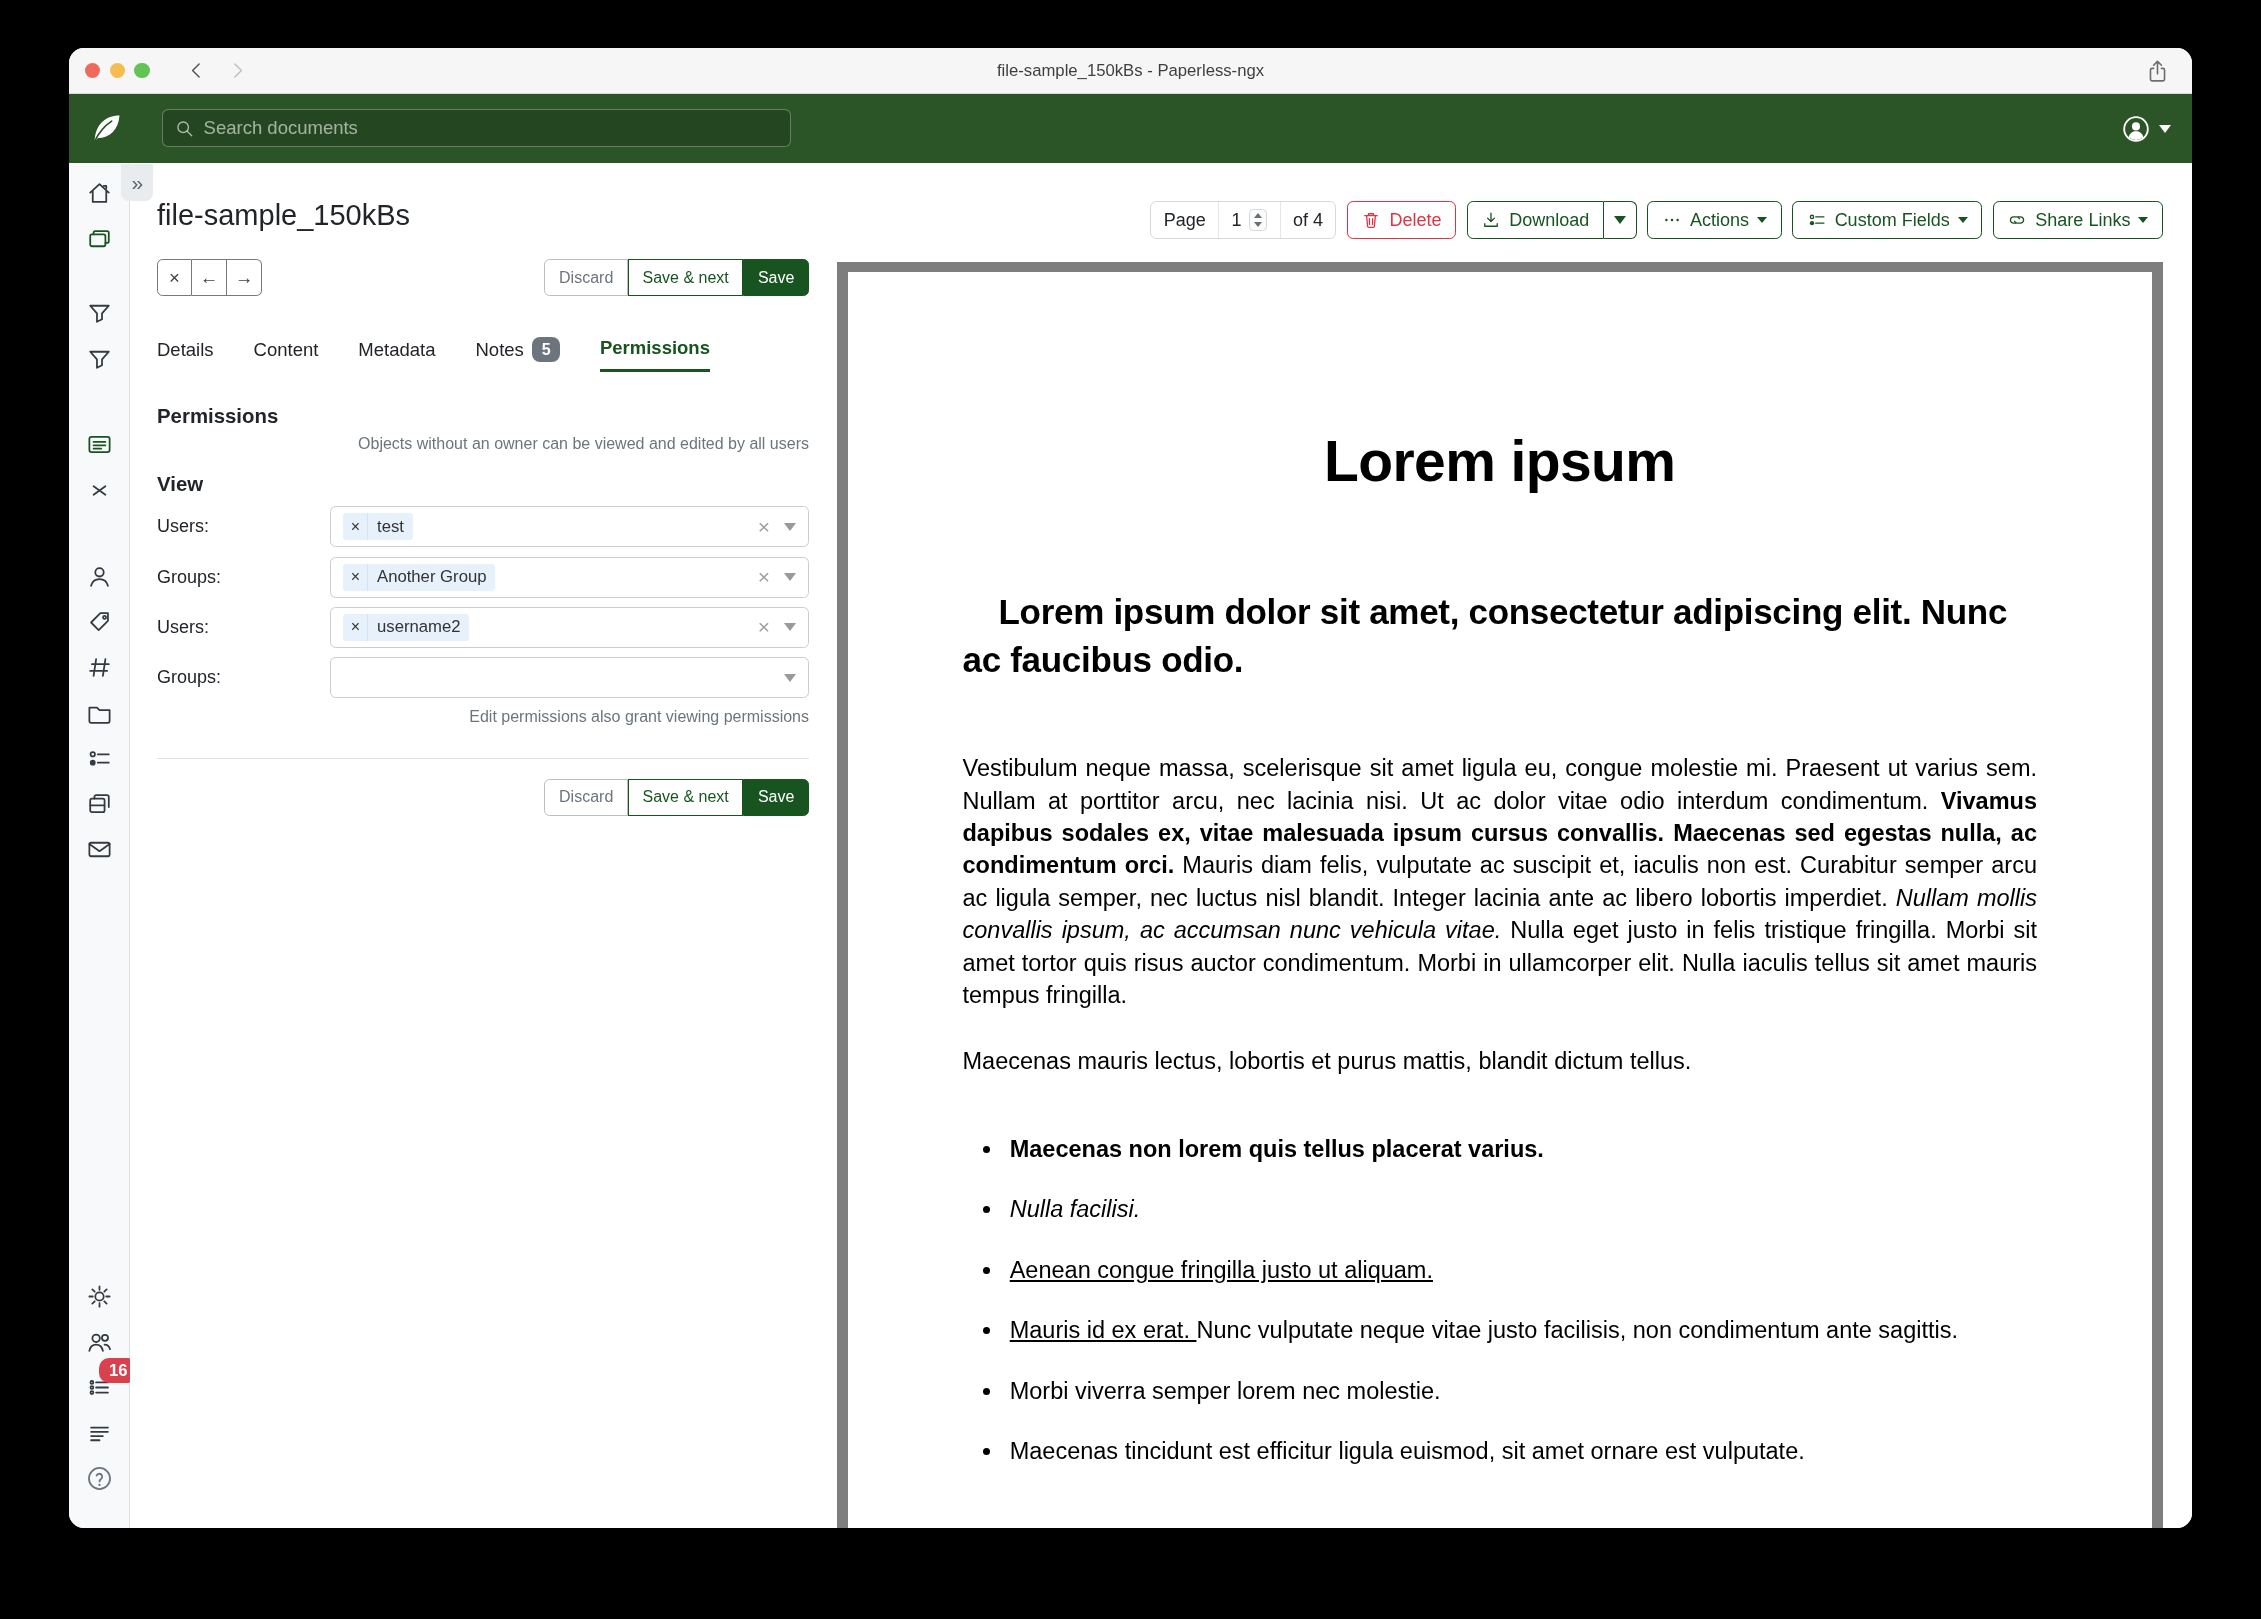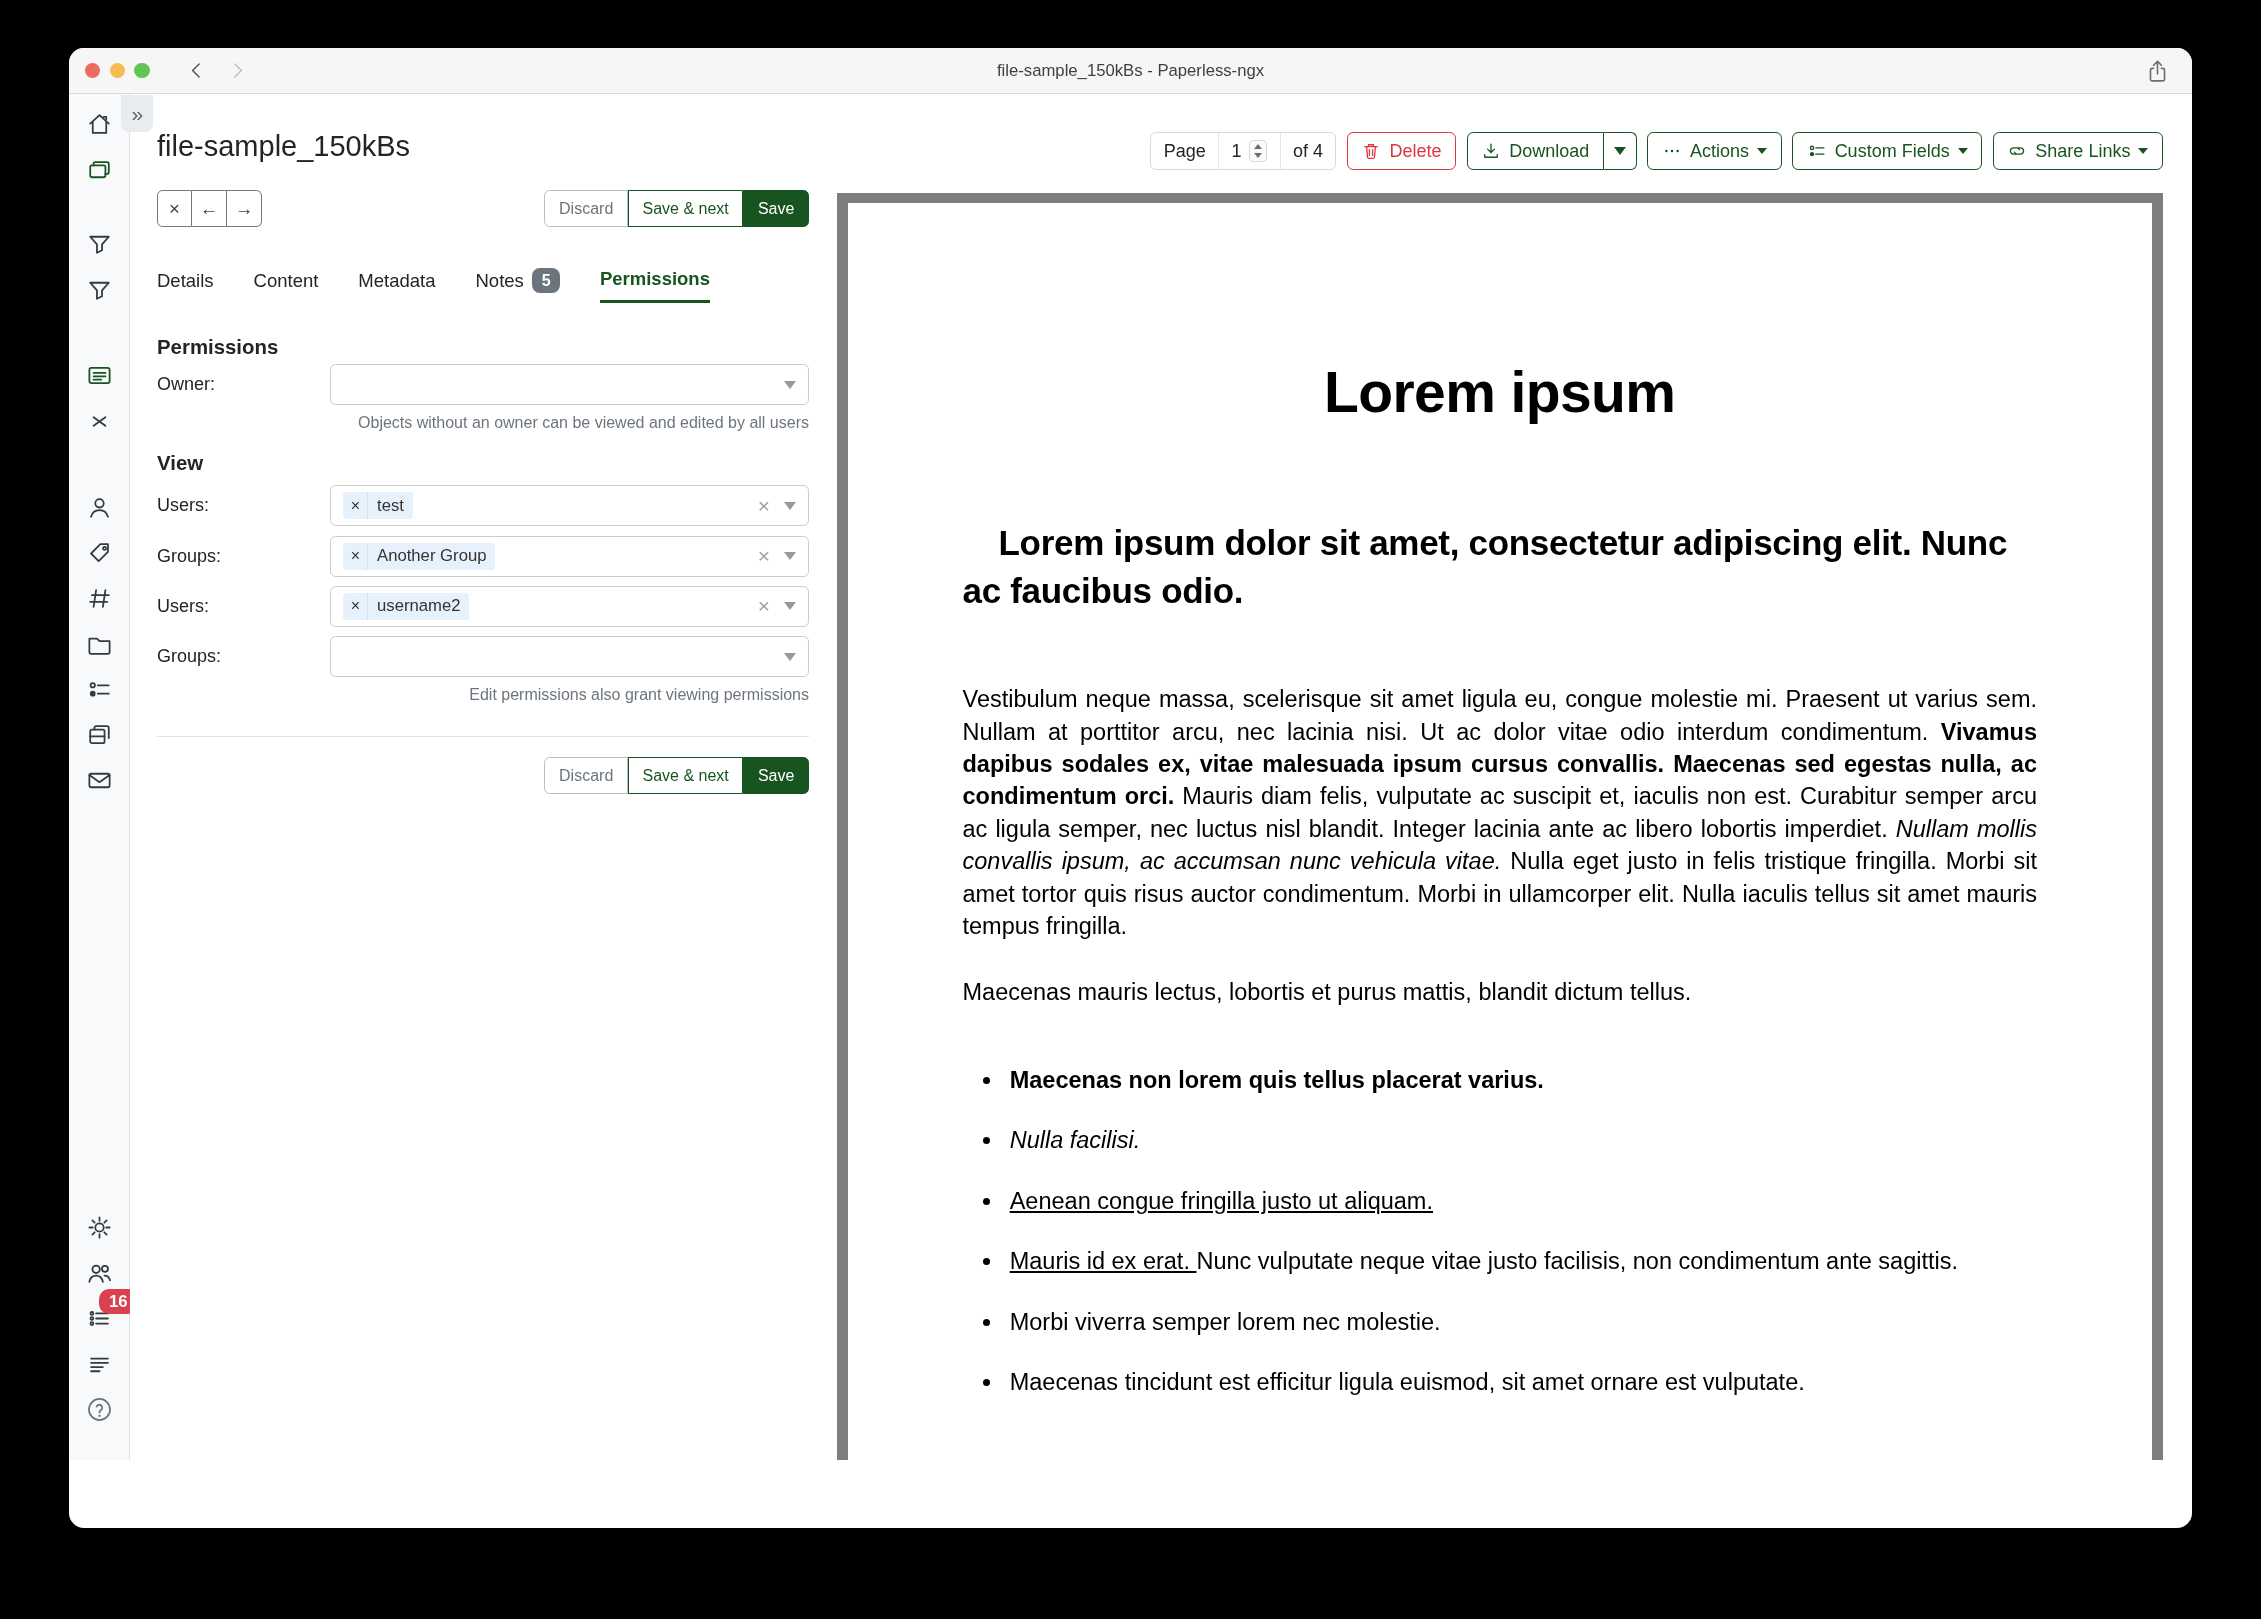--- a/index.html
+++ b/index.html
@@ -152,20 +152,41 @@
     <svg class="nav-chev fwd" viewBox="0 0 32 32">
         <path d="M12 6 L22 16 L12 26"></path>
       </svg>
     <div class="tb-title">file-sample_150kBs - Paperless-ngx</div>
     <svg class="share-ic" viewBox="0 0 32 32">
       <path d="M11 12 H9 a2 2 0 0 0 -2 2 v12 a2 2 0 0 0 2 2 h14 a2 2 0 0 0 2 -2 V14 a2 2 0 0 0 -2 -2 h-2"></path>
       <path d="M16 19 V4 M11 8 l5 -5 5 5"></path>
     </svg>
   </div>
 
+  <div class="appheader">
+    <svg class="logo" viewBox="0 0 32 32">
+      <path class="f" style="fill:#fff" d="M6 27 C6 13 15 4 28 4 C27 17 19 24 9 24 L6 27 Z"></path>
+      <path d="M6 27 C10 18 15 13 21 9" style="stroke:#2b5427;stroke-width:1.6"></path>
+    </svg>
+    <div class="search">
+      <svg viewBox="0 0 32 32">
+          <circle cx="14" cy="14" r="8"></circle>
+          <path d="M20 20 L27 27"></path>
+        </svg>
+      <input type="text" placeholder="Search documents" style="">
+    </div>
+    <div class="user-menu">
+      <svg class="avatar" viewBox="0 0 32 32">
+        <circle cx="16" cy="16" r="13.5"></circle>
+        <circle class="f" style="fill:#fff" cx="16" cy="13" r="4.6"></circle>
+        <path class="f" style="fill:#fff" d="M7.5 25.5 C9 20.5 12 18.5 16 18.5 s7 2 8.5 7 A13.5 13.5 0 0 1 7.5 25.5 Z"></path>
+      </svg>
+      <span class="caret"></span>
+    </div>
+  </div>
 
   <div class="main">
 
     <nav class="sidebar">
       <span class="s-ic">
           <svg viewBox="0 0 32 32">
             <path d="M5 15 L16 5 L27 15 M8 13 V26 H24 V13"></path>
             <path d="M21 7 h3 v3"></path>
           </svg>
         </span>
@@ -361,26 +382,20 @@
           <span class="tab">Metadata</span>
           <span class="tab">
             <span>Notes</span>
             <span class="badge">5</span>
           </span>
           <span class="tab active">Permissions</span>
         </div>
 
         <div class="sec-h perm">Permissions</div>
 
-        <div class="frow">
-          <label>Owner:</label>
-          <div class="field">
-            <span class="caret"></span>
-          </div>
-        </div>
         <div class="help owner">Objects without an owner can be viewed and edited by all users</div>
 
         <div class="sec-h view">View</div>
         <div class="frow">
           <label>Users:</label>
           <div class="field">
             <span class="chip">
               <span class="x">×</span>
               <span class="t">test</span>
             </span>

